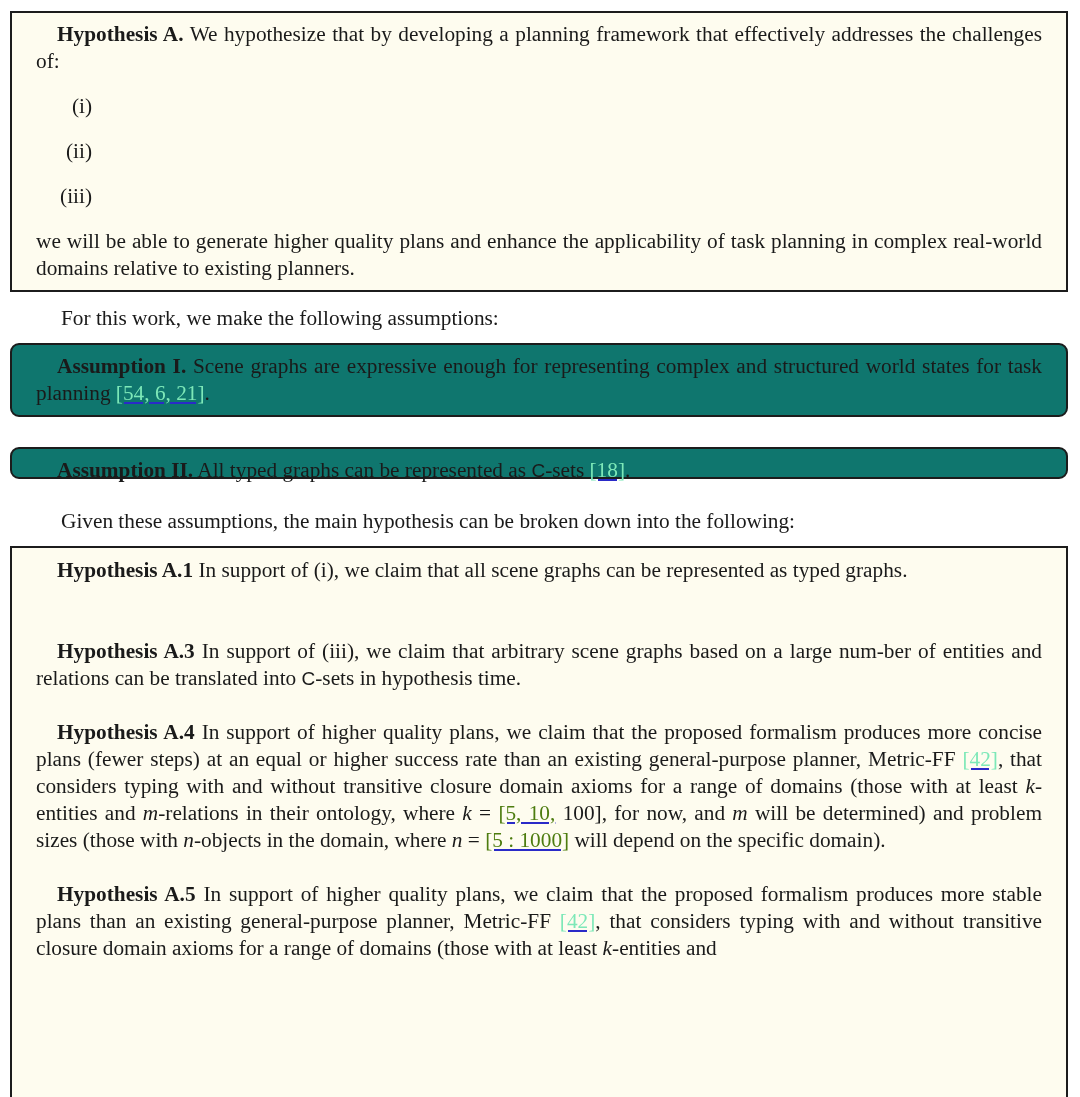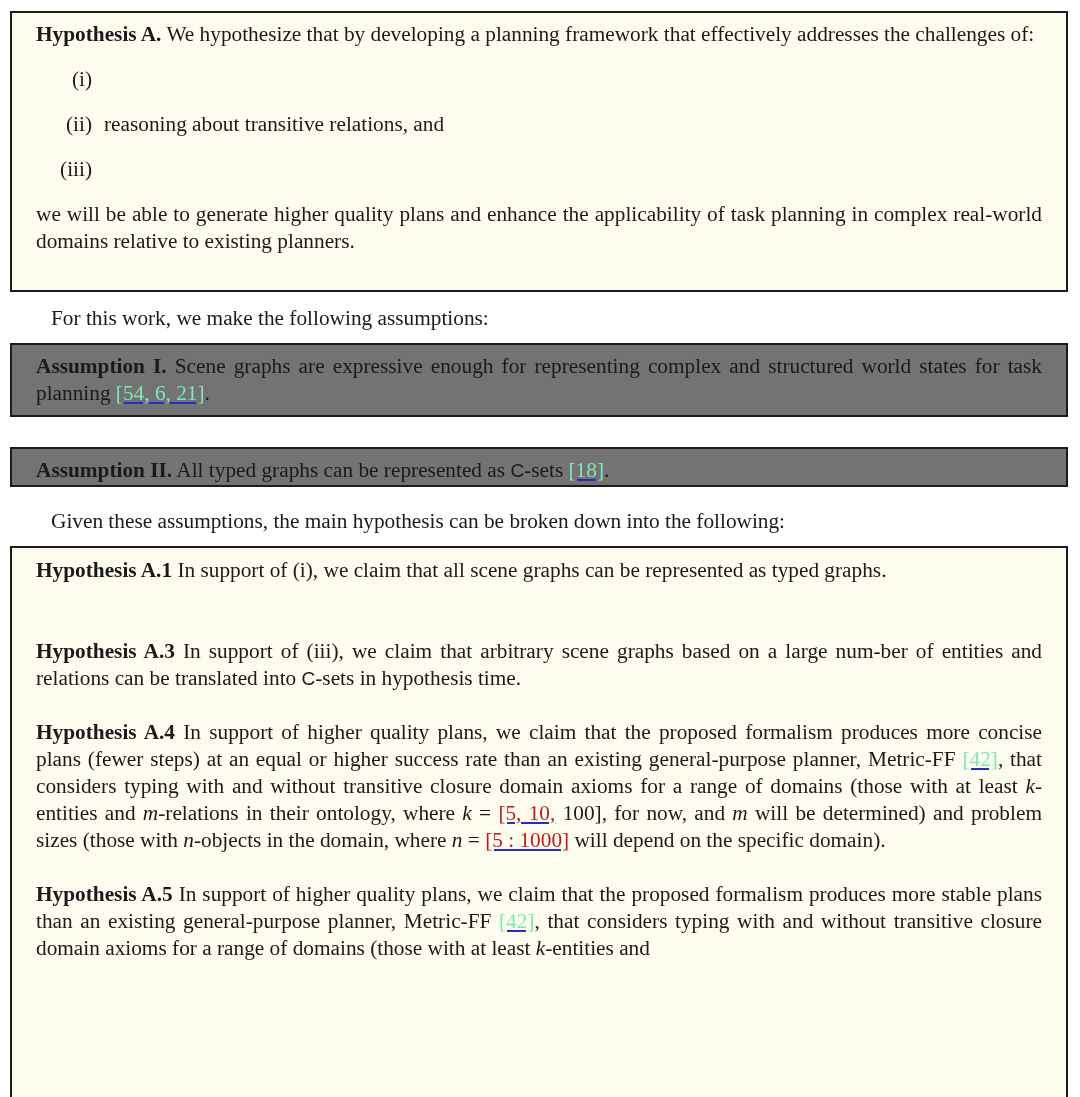--- a/index.html
+++ b/index.html
@@ -8,67 +8,66 @@
     font-family: "DejaVu Serif", "Liberation Serif", serif;
     color: #1a1a1a;
   }
   .serif { font-family: "Liberation Serif", "DejaVu Serif", serif; font-size: 21.3px; line-height: 27px; }
   .box {
     position: absolute; left: 10px; width: 1058px;
     border: 2px solid #1c1c1c; box-sizing: border-box;
     padding: 8px 24px 8px 24px;
   }
   .box.yellow { background: #fefcef; }
-  .box.gray { background: #737373; }
+  .box.gray { background: #0f766e; border-radius: 9px; }
   p { margin: 0; text-align: justify; }
-  b { font-weight: bold; }
+  b { font-weight: bold; margin-left: 21px; }
   .item { display: flex; align-items: baseline; }
   .item .num { width: 56px; text-align: right; padding-right: 12px; flex: none; }
   .cite { color: #7de8b8; text-decoration: underline; text-decoration-color: #2a2ac8; }
-  .cite-blue { color: #b91c1c; text-decoration: underline; text-decoration-color: #2a2ac8; }
+  .cite-blue { color: #4d7c0f; text-decoration: underline; text-decoration-color: #2a2ac8; }
   .sf { font-family: "Liberation Sans", "DejaVu Sans", sans-serif; font-size: 19px; }
   i { font-style: italic; }
-  .plain { position: absolute; left: 51px; }
+  .plain { position: absolute; left: 61px; }
 </style>
 </head>
 <body>
 
 <div class="box yellow serif" style="top:11px; height:281px; padding-top:8px;">
   <p>
     <b>Hypothesis A.</b>
     <span>We hypothesize that by developing a planning framework that effectively addresses the challenges of:</span>
   </p>
   <div style="height:18px"></div>
   <div class="item">
     <span class="num">(i)</span>
   </div>
   <div style="height:18px"></div>
   <div class="item">
     <span class="num">(ii)</span>
-    <span>reasoning about transitive relations, and</span>
   </div>
   <div style="height:18px"></div>
   <div class="item">
     <span class="num">(iii)</span>
   </div>
   <div style="height:18px"></div>
   <p>we will be able to generate higher quality plans and enhance the applicability of task planning in complex real-world domains relative to existing planners.</p>
 </div>
 
 <div class="plain serif" style="top:305px;">For this work, we make the following assumptions:</div>
 
 <div class="box gray serif" style="top:343px; height:74px;">
   <p>
     <b>Assumption I.</b>
     <span>Scene graphs are expressive enough for representing complex and structured world states for task planning</span>
     <a class="cite">[54, 6, 21]</a><span>.</span>
   </p>
 </div>
 
-<div class="box gray serif" style="top:447px; height:40px;">
+<div class="box gray serif" style="top:447px; height:32px;">
   <p>
     <b>Assumption II.</b>
     <span>All typed graphs can be represented as</span>
     <span class="sf">C</span><span>-sets</span>
     <a class="cite">[18]</a><span>.</span>
   </p>
 </div>
 
 <div class="plain serif" style="top:508px;text-align:right;">Given these assumptions, the main hypothesis can be broken down into the following:</div>
 

